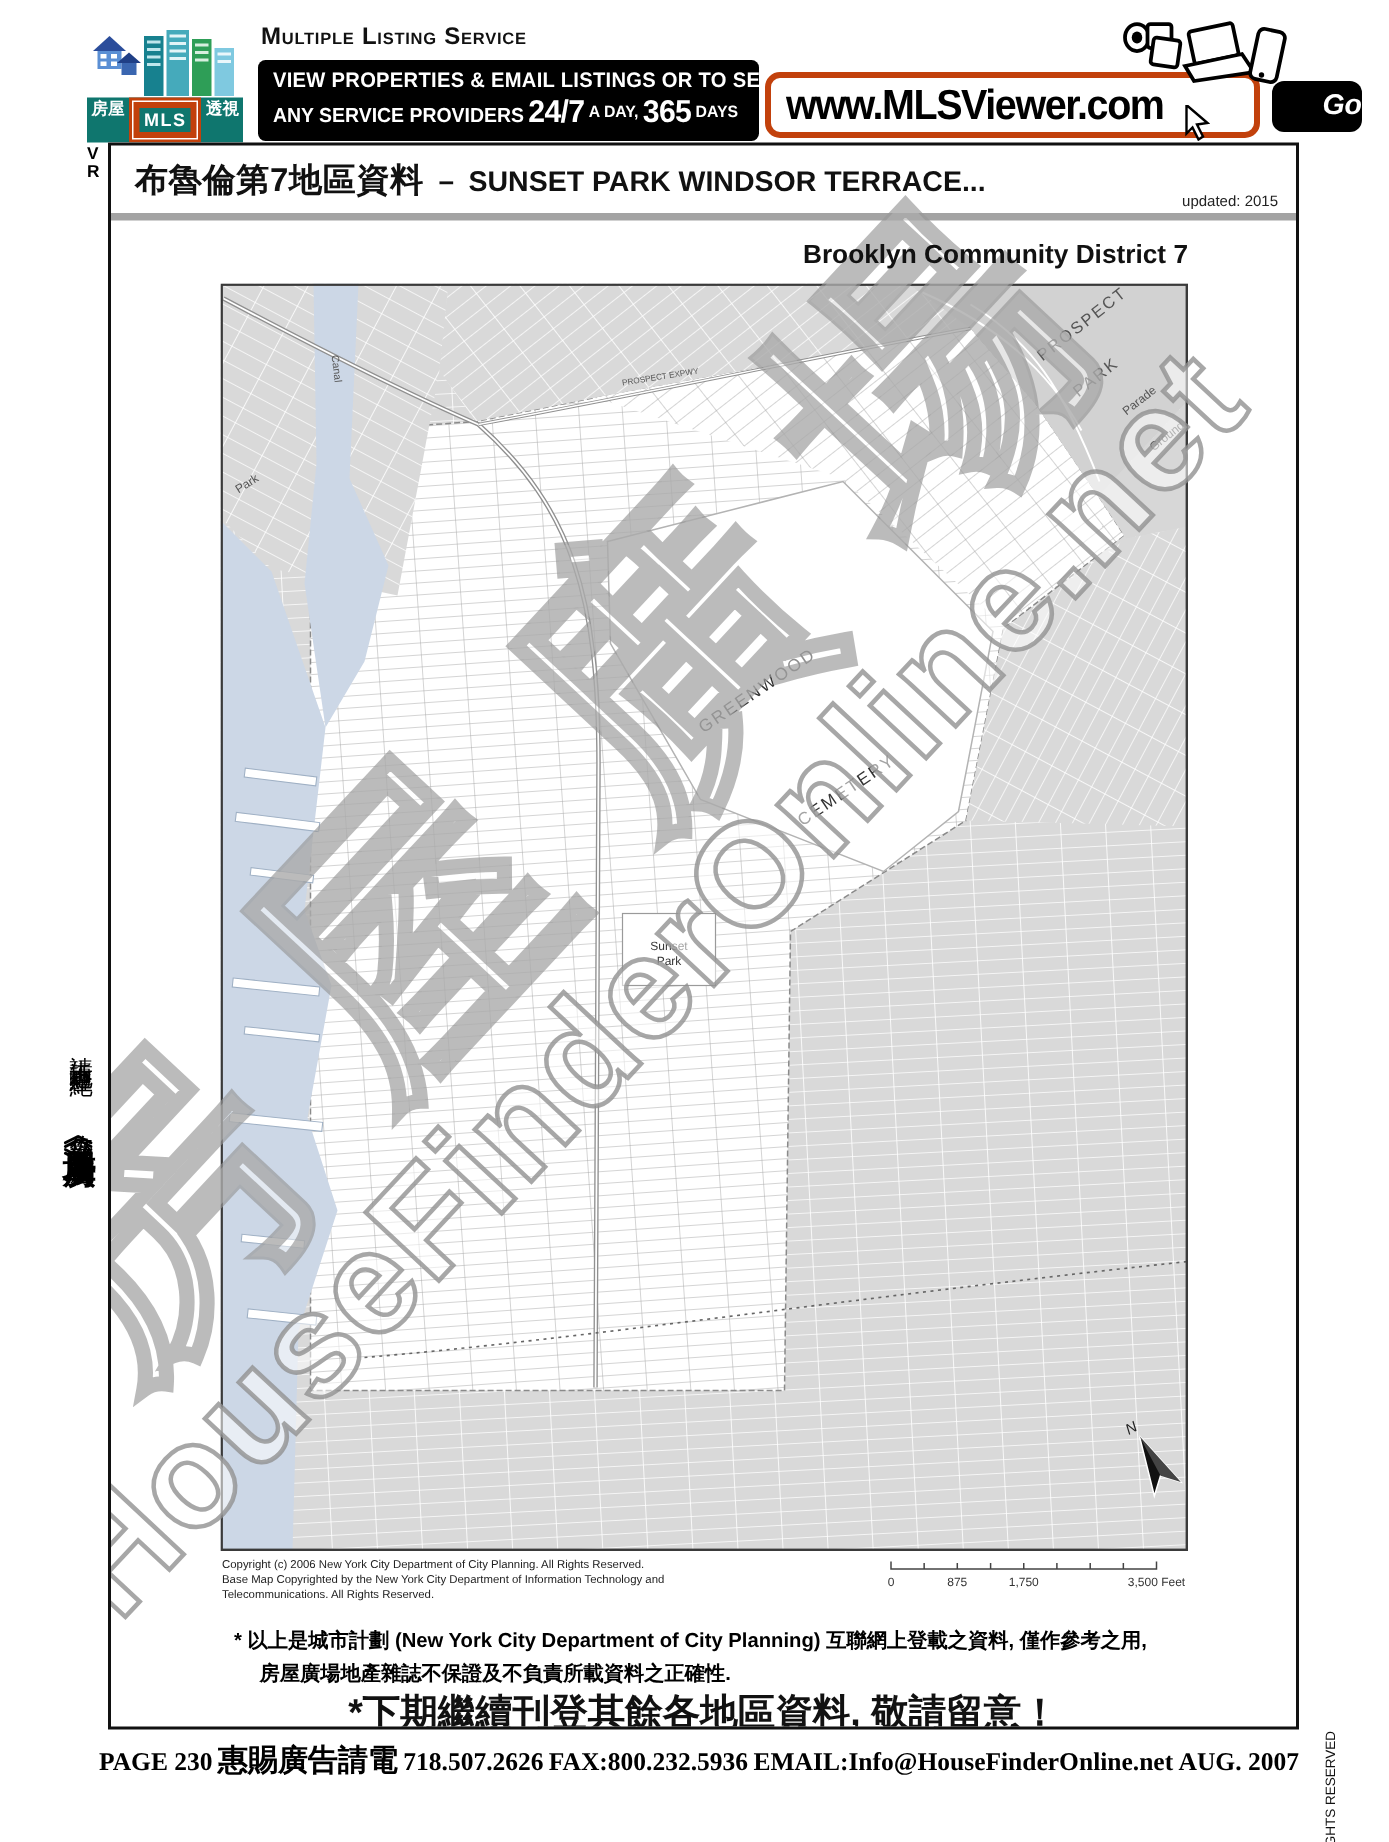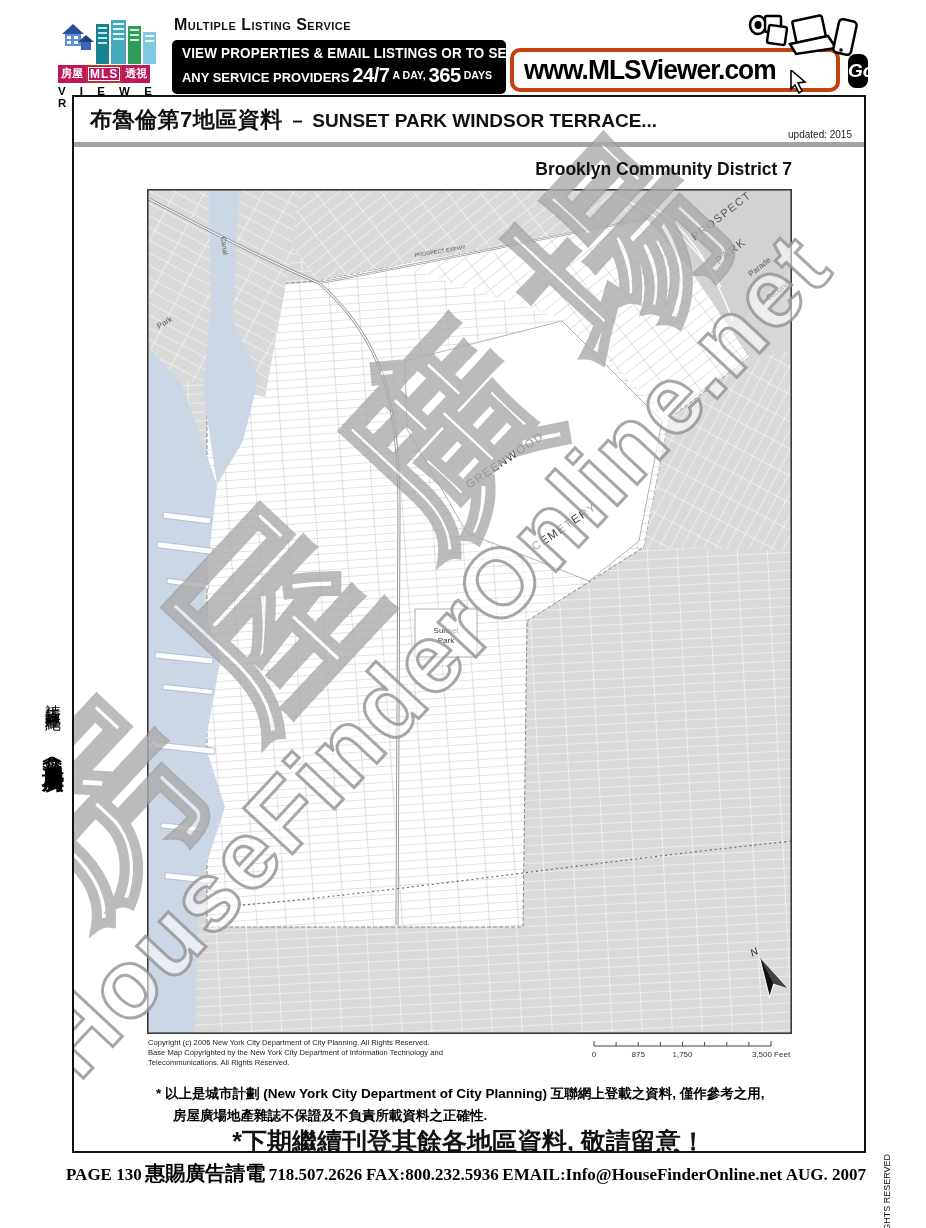--- a/index.html
+++ b/index.html
@@ -5,23 +5,23 @@
   * { margin:0; padding:0; box-sizing:border-box; }
   html,body { background:#fff; }
   body { width:926px; height:1228px; position:relative; overflow:hidden;
          font-family:"Liberation Sans", sans-serif; color:#111; }
 
   
   .header { position:absolute; left:58px; top:14px; width:828px; height:82px; }
   .logo { position:absolute; left:0; top:4px; width:112px; }
   .logo-art { display:block; }
   .logo-row { display:flex; margin-top:1px; }
-  .logo-box { background:#be185d; color:#fff; font-weight:bold; font-size:11px;
+  .logo-box { background:#0f766e; color:#fff; font-weight:bold; font-size:11px;
               padding:1px 3px; line-height:14px; white-space:nowrap; }
-  .logo-box.mls { border:1px solid #c2410c; outline:1px solid #fff; outline-offset:-3px;
+  .logo-box.mls { border:7px solid #c2410c; outline:1px solid #fff; outline-offset:-3px;
               font-size:12px; letter-spacing:1px; }
   .logo-viewer { font-size:11.5px; font-weight:bold; letter-spacing:5.5px; margin-top:2px; color:#000; }
 
   .mls-name { position:absolute; left:116px; top:2px; font-family:Liberation Sans, sans-serif;
               font-weight:bold; font-size:16px; font-variant:small-caps; letter-spacing:0.5px; }
   .banner { position:absolute; left:114px; top:26px; width:334px; height:54px; background:#000;
             border-radius:5px; color:#fff; padding:5px 8px 4px 10px; }
   .banner .l1 { font-weight:bold; font-size:14px; letter-spacing:0.2px; white-space:nowrap;
                 transform:scaleX(0.96); transform-origin:left; }
   .banner .l2 { font-weight:bold; font-size:13.5px; white-space:nowrap; margin-top:2px;
@@ -29,23 +29,23 @@
   .banner .big { font-size:21px; margin:0 3px; letter-spacing:-0.5px; }
   .banner .small { font-size:11px; align-self:center; }
 
   .urlbox { position:absolute; left:452px; top:34px; width:330px; height:44px;
             border:4px solid #c2410c; border-radius:10px; background:#fff;
             display:flex; align-items:center; padding-left:10px; }
   .urlbox .url { font-size:28px; font-weight:900; letter-spacing:-1px; color:#000;
                  transform:scaleX(0.94); transform-origin:left; white-space:nowrap; }
   .cursor-icon { position:absolute; right:26px; bottom:-6px; }
   .devices { position:absolute; left:690px; top:-2px; }
-  .gobox { position:absolute; left:790px; top:40px; width:20px; height:34px; background:#000;
+  .gobox { position:absolute; left:790px; top:40px; width:60px; height:34px; background:#000;
            border-radius:8px; color:#fff; font-weight:bold; font-style:italic; font-size:19px;
-           display:flex; align-items:center; justify-content:flex-start; }
+           display:flex; align-items:center; justify-content:flex-end; }
 
   
   .content-box { position:absolute; left:72px; top:95px; width:794px; height:1058px;
                  border:2px solid #111; overflow:hidden; background:#fff; }
   .title-bar { position:absolute; left:0; top:0; width:100%; height:50px;
                border-bottom:5px solid #a3a3a3; }
   .title-main { position:absolute; left:16px; top:8px; font-weight:bold; font-size:22px;
                 white-space:nowrap; letter-spacing:0.5px; }
   .title-en { font-size:19px; letter-spacing:0; }
   .updated { position:absolute; right:12px; bottom:2px; font-size:10px; font-weight:normal; color:#222; }
@@ -311,19 +311,19 @@
   <div class="notice">*下期繼續刊登其餘各地區資料, 敬請留意！</div>
 </div>
 
 <div class="sidebar-left">
   <span>請告訴地產經紀: 你是從</span><span class="brand">《房屋廣場》</span><span>雜誌看見此廣告！</span>
 </div>
 
 <div class="copyright-vert">© 2015 CITYWIDE MEDIA INC., ALL RIGHTS RESERVED</div>
 
 <div class="footer">
-  <span>PAGE 130</span>
+  <span>PAGE 230</span>
   <span class="cjk">惠賜廣告請電</span>
   <span>718.507.2626</span>
   <span>FAX:800.232.5936</span>
   <span>EMAIL:Info@HouseFinderOnline.net</span>
   <span>AUG. 2007</span>
 </div>
 
 </body></html>

